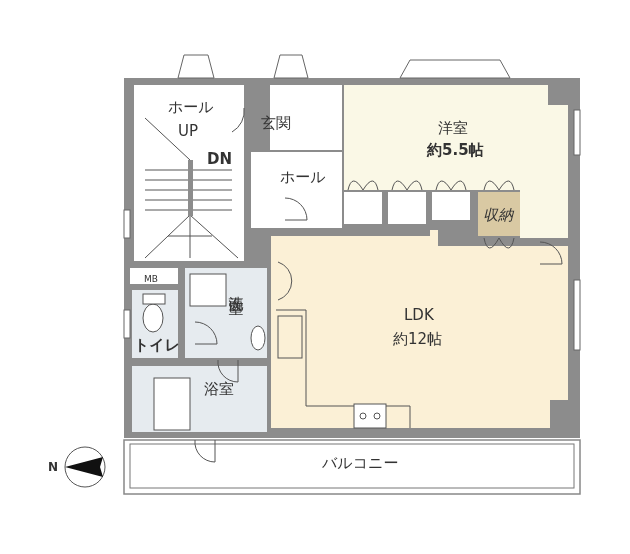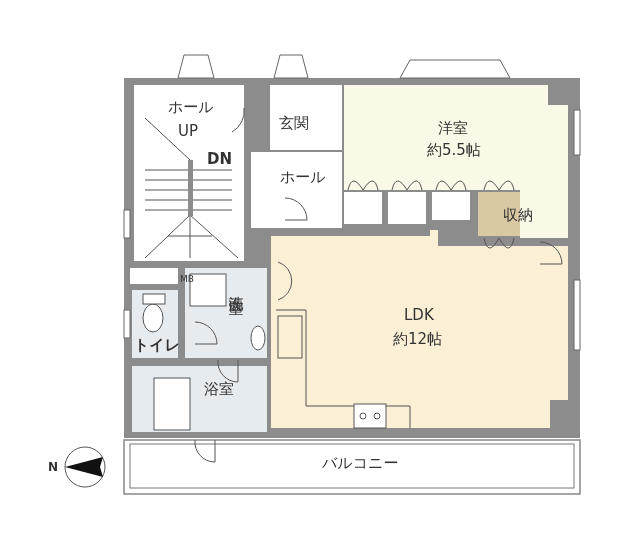--- a/index.html
+++ b/index.html
@@ -105,25 +105,25 @@
 
   <g>
     <circle cx="85" cy="467" r="20" fill="#fff" stroke="#555" stroke-width="1"></circle>
     <polygon points="65,467 103,457 100,467 103,477" fill="#111"></polygon>
   </g>
 </svg>
 
 <div class="lbl" style="left:168px;top:98px;">ホール</div>
 <div class="lbl" style="left:170px;top:122px;margin-left:8px;">UP</div>
 <div class="lbl" style="left:207px;top:150px;font-weight:bold;">DN</div>
-<div class="lbl" style="left:279px;top:114px;">玄関</div>
+<div class="lbl" style="left:261px;top:114px;">玄関</div>
 <div class="lbl" style="left:280px;top:168px;">ホール</div>
 <div class="lbl" style="left:438px;top:119px;">洋室</div>
-<div class="lbl" style="left:427px;top:141px;">約5.5帖</div>
-<div class="lbl" style="left:503px;top:206px;">収納</div>
-<div class="lbl sm" style="left:144px;top:270px;margin-left:36px;">MB</div>
+<div class="lbl" style="left:427px;top:141px;font-weight:bold;">約5.5帖</div>
+<div class="lbl" style="left:483px;top:206px;font-style:italic;">収納</div>
+<div class="lbl sm" style="left:144px;top:270px;">MB</div>
 <div class="lbl v" style="left:226px;top:284px;">洗面室</div>
 <div class="lbl" style="left:134px;top:336px;font-weight:bold;">トイレ</div>
 <div class="lbl" style="left:204px;top:380px;">浴室</div>
 <div class="lbl" style="left:404px;top:306px;">LDK</div>
 <div class="lbl" style="left:393px;top:330px;">約12帖</div>
 <div class="lbl" style="left:322px;top:454px;font-size:15px;">バルコニー</div>
 <div class="lbl" style="left:48px;top:458px;font-size:12px;font-weight:bold;">N</div>
 
 </body></html>

